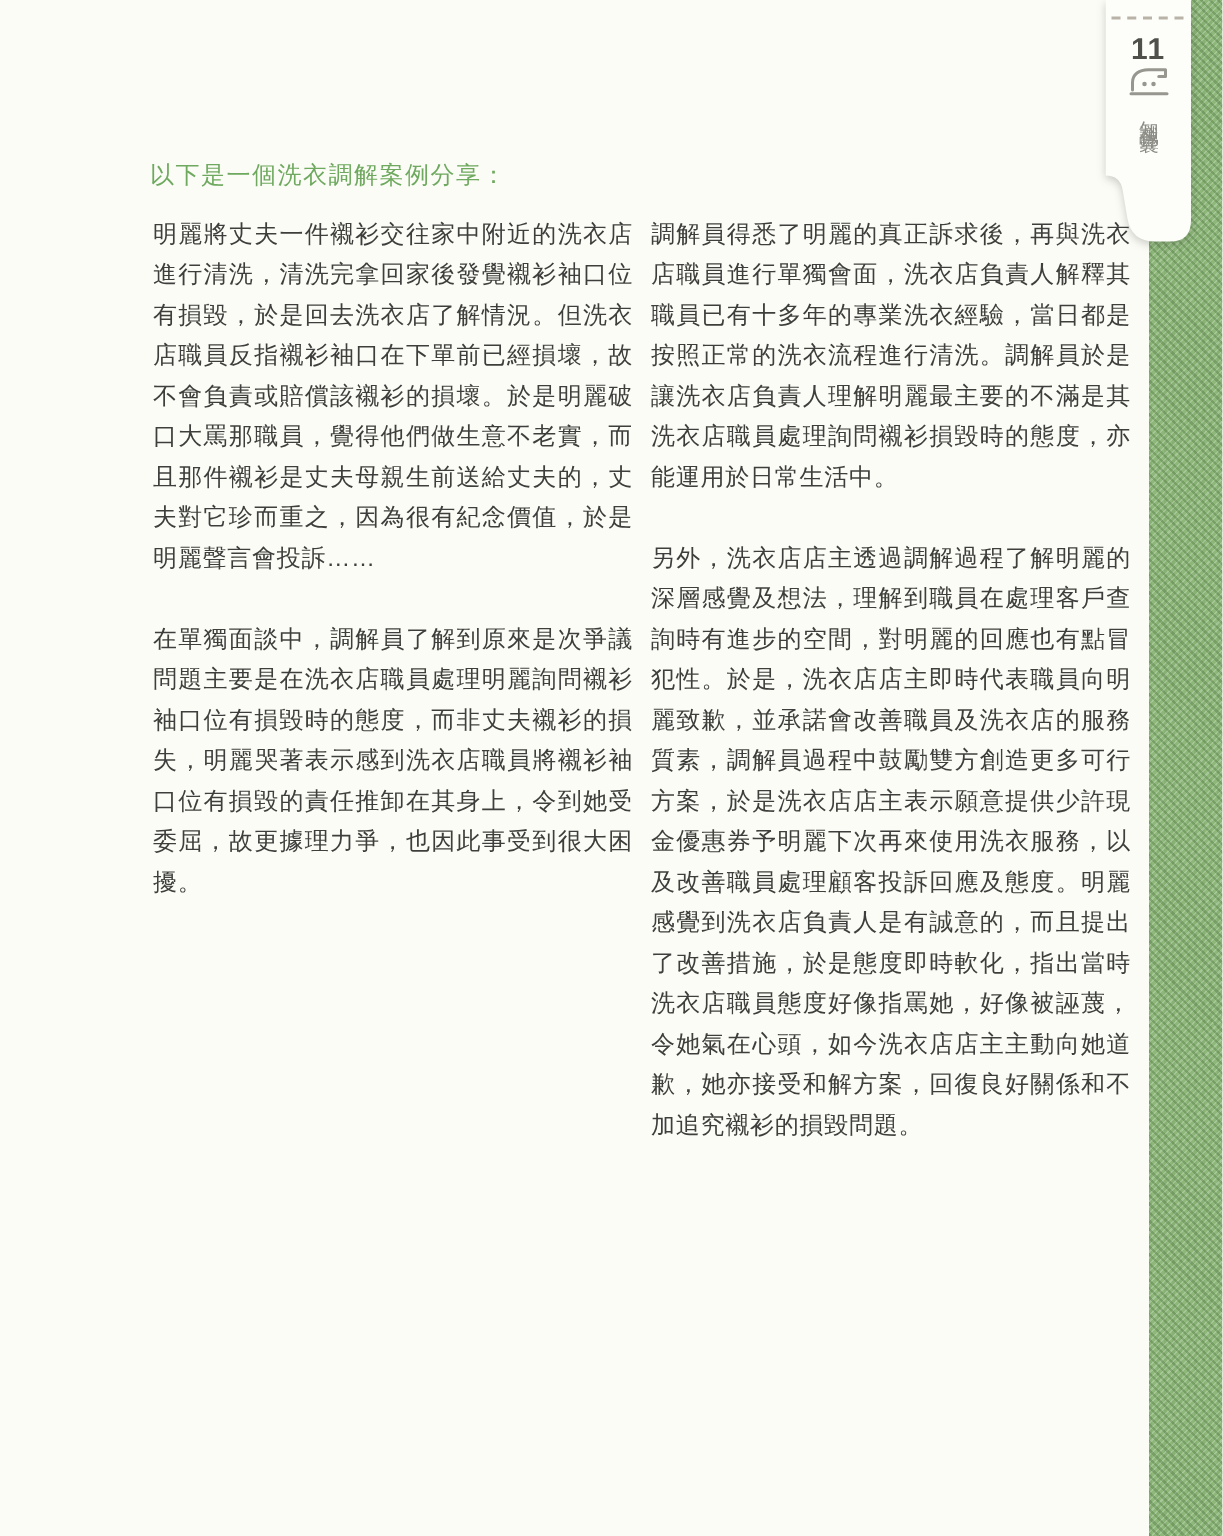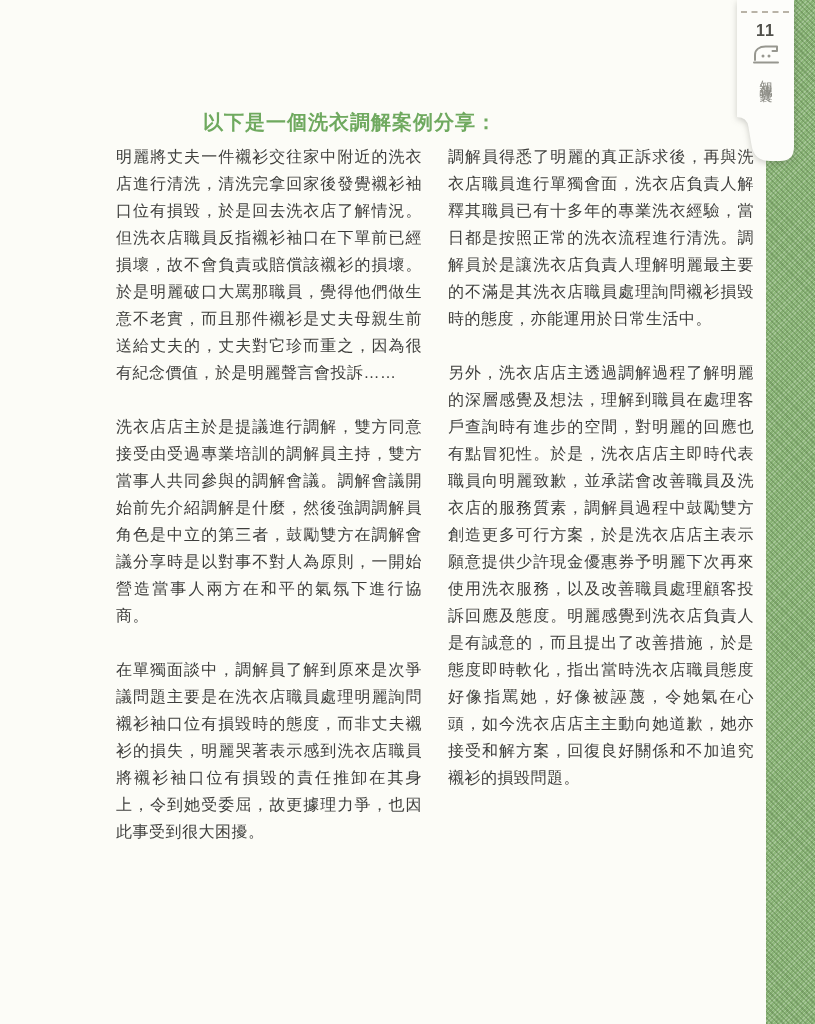--- a/index.html
+++ b/index.html
@@ -54,21 +54,21 @@
     top: 11px;
     border-top: 2px dashed #b9b3a7;
     z-index: 3;
   }
   .tab-number {
     position: absolute;
     top: 22px;
     left: 0;
     width: 57px;
     text-align: center;
-    font-size: 16px;
+    font-size: 20px;
     font-weight: 700;
     letter-spacing: 1px;
     color: #50504b;
     z-index: 3;
   }
   .tab-iron {
     position: absolute;
     top: 40px;
     left: 50%;
     transform: translateX(-50%);
@@ -85,40 +85,39 @@
     letter-spacing: 3px;
     color: #8c8c85;
     z-index: 3;
     white-space: nowrap;
   }
   .section-heading {
     position: absolute;
     left: 100px;
     top: 96px;
     width: 500px;
-    font-size: 20px;
-    font-weight: 700;
+    font-size: 16px;
+    font-weight: 400;
     letter-spacing: 1px;
     color: #6fa95f;
-    text-align: center;
   }
   .column {
     position: absolute;
     top: 143px;
     width: 322px;
     font-size: 16px;
     line-height: 27px;
     color: #3e3e3c;
     text-align: justify;
     text-justify: inter-ideograph;
   }
   .column-left  { left: 100px; }
   .column-right { left: 432px; }
   .column p {
-    margin: 0 0 27px 16px;
+    margin: 0 0 27px 2px;
     letter-spacing: 0.5px;
   }
   .end-mark {
     display: inline-block;
     width: 17px;
     height: 17px;
     background: #6fa95f;
     margin-left: 7px;
     vertical-align: -2px;
   }
@@ -144,21 +143,20 @@
         <circle cx="19" cy="16" r="1.5" fill="#97978f"></circle>
       </svg>
     </span>
     <div class="tab-label">知識錦囊</div>
   </div>
 
   <h1 class="section-heading">以下是一個洗衣調解案例分享：</h1>
 
   <div class="column column-left">
     <p>明麗將丈夫一件襯衫交往家中附近的洗衣店進行清洗，清洗完拿回家後發覺襯衫袖口位有損毀，於是回去洗衣店了解情況。但洗衣店職員反指襯衫袖口在下單前已經損壞，故不會負責或賠償該襯衫的損壞。於是明麗破口大罵那職員，覺得他們做生意不老實，而且那件襯衫是丈夫母親生前送給丈夫的，丈夫對它珍而重之，因為很有紀念價值，於是明麗聲言會投訴……</p>
-    <p>洗衣店店主於是提議進行調解，雙方同意接受由受過專業培訓的調解員主持，雙方當事人共同參與的調解會議。調解會議開始前先介紹調解是什麼，然後強調調解員角色是中立的第三者，鼓勵雙方在調解會議分享時是以對事不對人為原則，一開始營造當事人兩方在和平的氣氛下進行協商。</p>
     <p>在單獨面談中，調解員了解到原來是次爭議問題主要是在洗衣店職員處理明麗詢問襯衫袖口位有損毀時的態度，而非丈夫襯衫的損失，明麗哭著表示感到洗衣店職員將襯衫袖口位有損毀的責任推卸在其身上，令到她受委屈，故更據理力爭，也因此事受到很大困擾。</p>
   </div>
 
   <div class="column column-right">
     <p>調解員得悉了明麗的真正訴求後，再與洗衣店職員進行單獨會面，洗衣店負責人解釋其職員已有十多年的專業洗衣經驗，當日都是按照正常的洗衣流程進行清洗。調解員於是讓洗衣店負責人理解明麗最主要的不滿是其洗衣店職員處理詢問襯衫損毀時的態度，亦能運用於日常生活中。</p>
     <p>另外，洗衣店店主透過調解過程了解明麗的深層感覺及想法，理解到職員在處理客戶查詢時有進步的空間，對明麗的回應也有點冒犯性。於是，洗衣店店主即時代表職員向明麗致歉，並承諾會改善職員及洗衣店的服務質素，調解員過程中鼓勵雙方創造更多可行方案，於是洗衣店店主表示願意提供少許現金優惠券予明麗下次再來使用洗衣服務，以及改善職員處理顧客投訴回應及態度。明麗感覺到洗衣店負責人是有誠意的，而且提出了改善措施，於是態度即時軟化，指出當時洗衣店職員態度好像指罵她，好像被誣蔑，令她氣在心頭，如今洗衣店店主主動向她道歉，她亦接受和解方案，回復良好關係和不加追究襯衫的損毀問題。</p>
   </div>
 
 </div>
 

